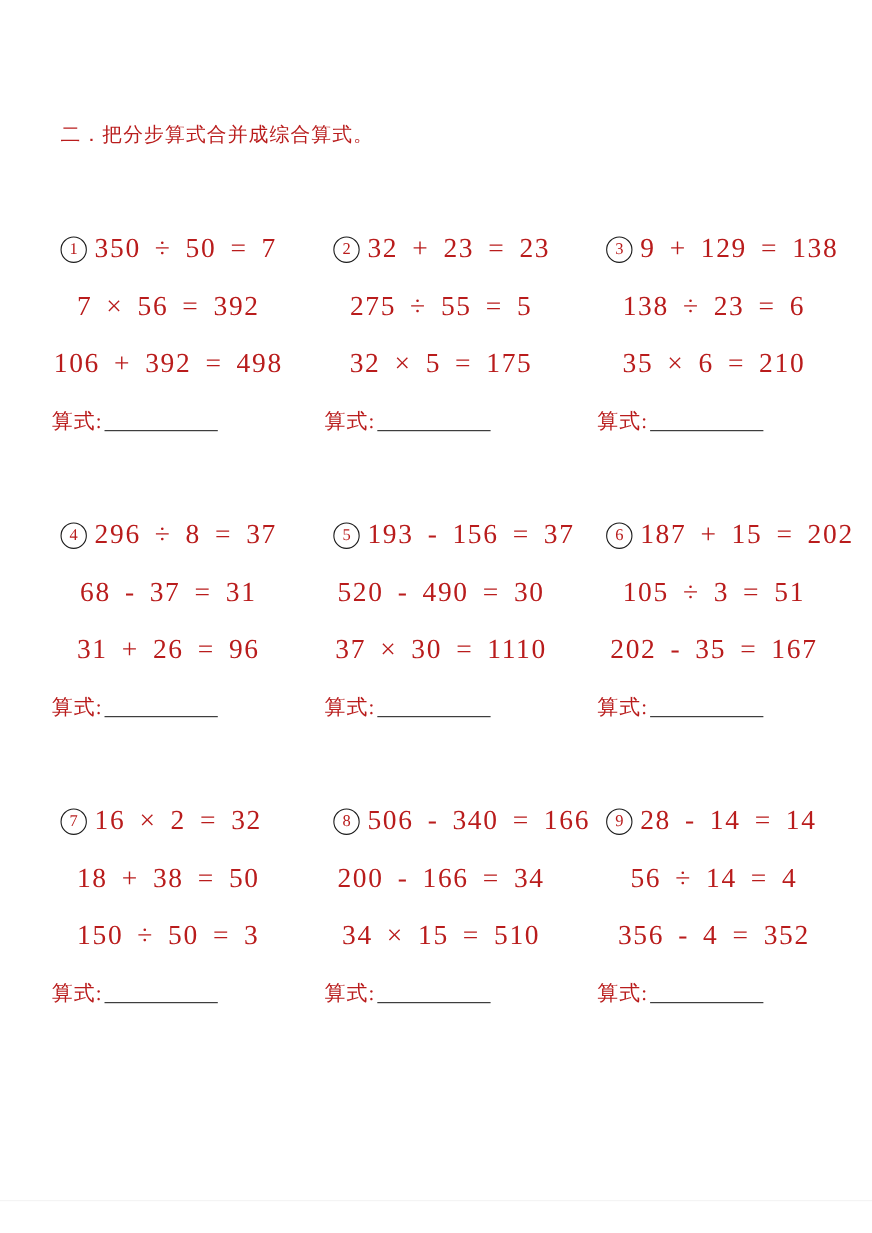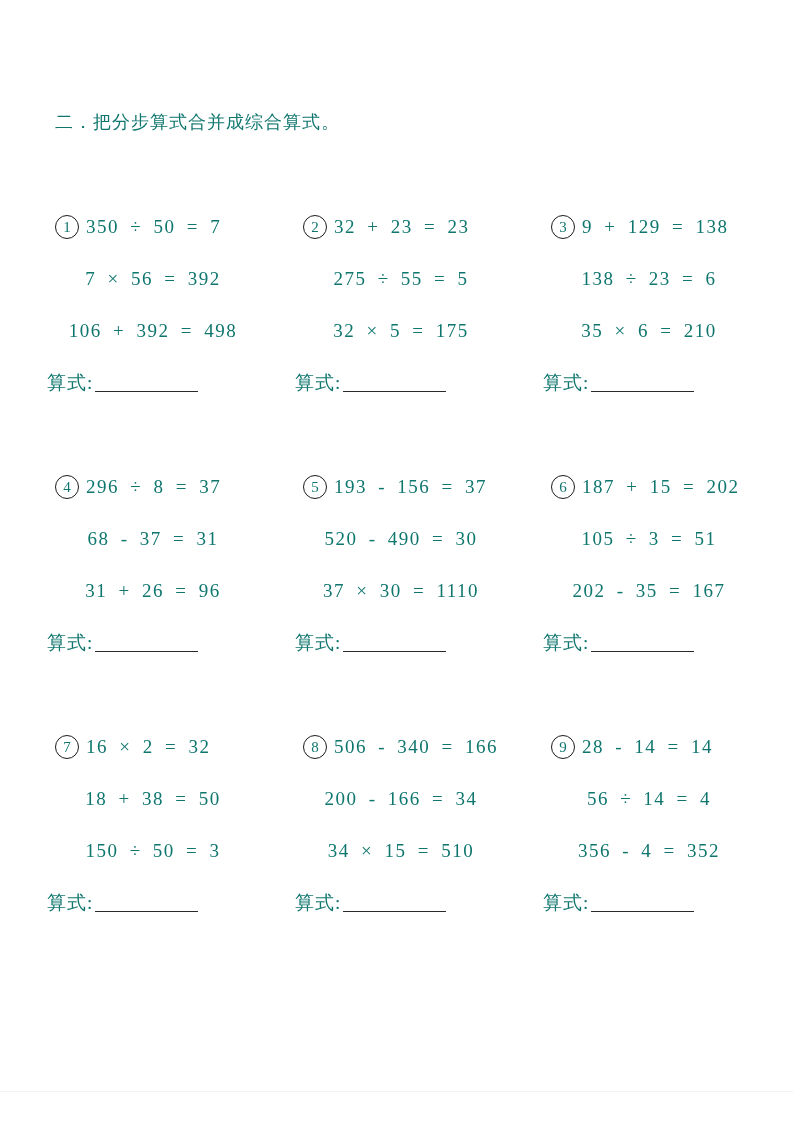--- a/index.html
+++ b/index.html
@@ -8,21 +8,21 @@
     background: #ffffff;
   }
   .page {
     position: relative;
     width: 793px;
     height: 1121px;
     background: #ffffff;
     overflow: hidden;
     border-right: 1px solid #ececec;
     font-family: "Liberation Serif", "DejaVu Serif", serif;
-    color: #0f766e;
+    color: #b91c1c;
   }
   .section-title {
     position: absolute;
     left: 55px;
     top: 110px;
     font-size: 18px;
     letter-spacing: 1px;
     white-space: nowrap;
   }
   .worksheet {
@@ -35,21 +35,21 @@
   }
   .problem {
     width: 248px;
   }
   .line {
     height: 52px;
     display: flex;
     align-items: center;
   }
   .eq {
-    font-size: 19px;
+    font-size: 25px;
     letter-spacing: 1.5px;
     word-spacing: 5px;
     white-space: nowrap;
   }
   .line.first {
     padding-left: 8px;
   }
   .circle {
     display: inline-flex;
     align-items: center;

